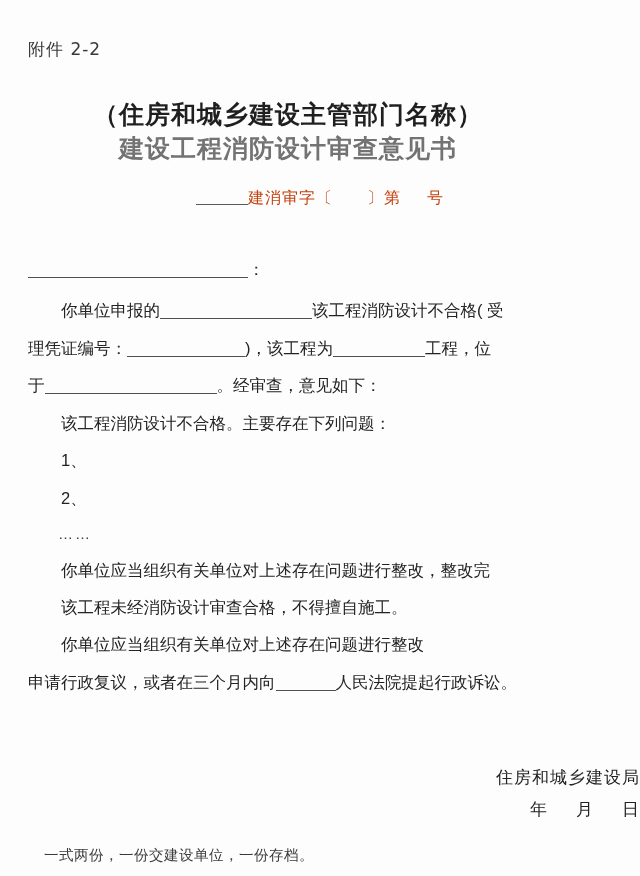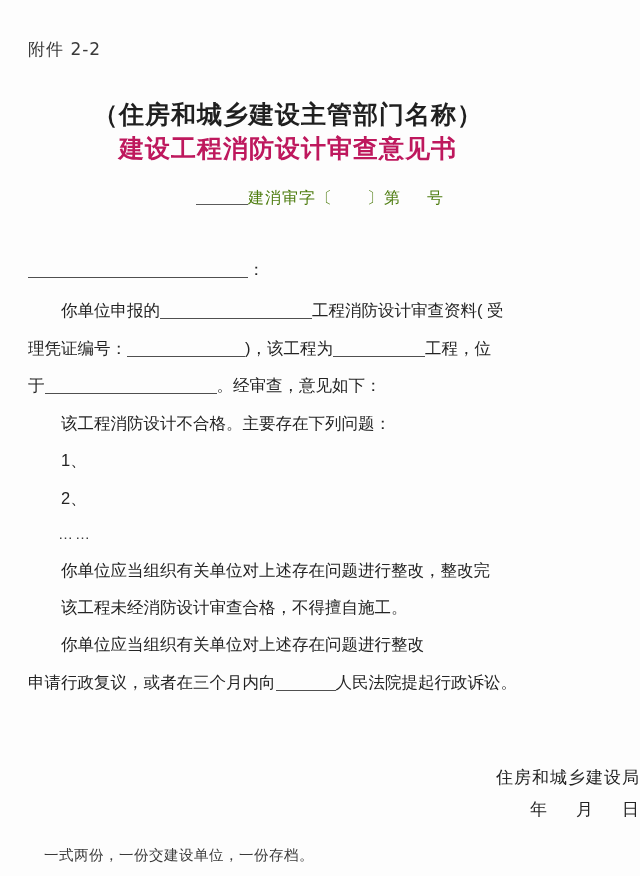--- a/index.html
+++ b/index.html
@@ -45,33 +45,33 @@
     font-weight: bold;
     letter-spacing: 1px;
     color: #1f1f1f;
     line-height: 1.35;
     font-family: "DejaVu Sans", sans-serif;
   }
   .title-line2 {
     font-size: 25px;
     font-weight: bold;
     letter-spacing: 1px;
-    color: #be185d;
+    color: #737373;
     line-height: 1.35;
     font-family: "DejaVu Sans", sans-serif;
   }
 
   .doc-number {
     position: absolute;
     top: 188px;
     left: 0;
     width: 640px;
     text-align: center;
     font-size: 16px;
-    color: #4d7c0f;
+    color: #c2410c;
     letter-spacing: 1px;
   }
   .doc-number .blank-s {
     display: inline-block;
     width: 52px;
     border-bottom: 1px solid #5a5a5a;
     height: 14px;
     vertical-align: -2px;
   }
   .doc-number .gap-mid {
@@ -176,21 +176,21 @@
     <span class="blank-s"></span><span>建消审字</span><span>〔</span><span class="gap-mid"></span><span>〕</span><span>第</span><span class="gap-small"></span><span>号</span>
   </div>
 
   <div class="body">
 
     <p class="para recipient-line">
       <span class="blank-long bl-220"></span><span>：</span>
     </p>
 
     <p class="para indent">
-      <span>你单位申报的</span><span class="blank-long bl-150"></span><span>工程消防设计审查资料( 受</span>
+      <span>你单位申报的</span><span class="blank-long bl-150"></span><span>该工程消防设计不合格( 受</span>
     </p>
     <p class="para">
       <span>理凭证编号：</span><span class="blank-long bl-118"></span><span>)，该工程为</span><span class="blank-long bl-92"></span><span>工程，位</span>
     </p>
     <p class="para">
       <span>于</span><span class="blank-long bl-170"></span><span>。经审查，意见如下：</span>
     </p>
 
     <p class="para indent">该工程消防设计不合格。主要存在下列问题：</p>
 

